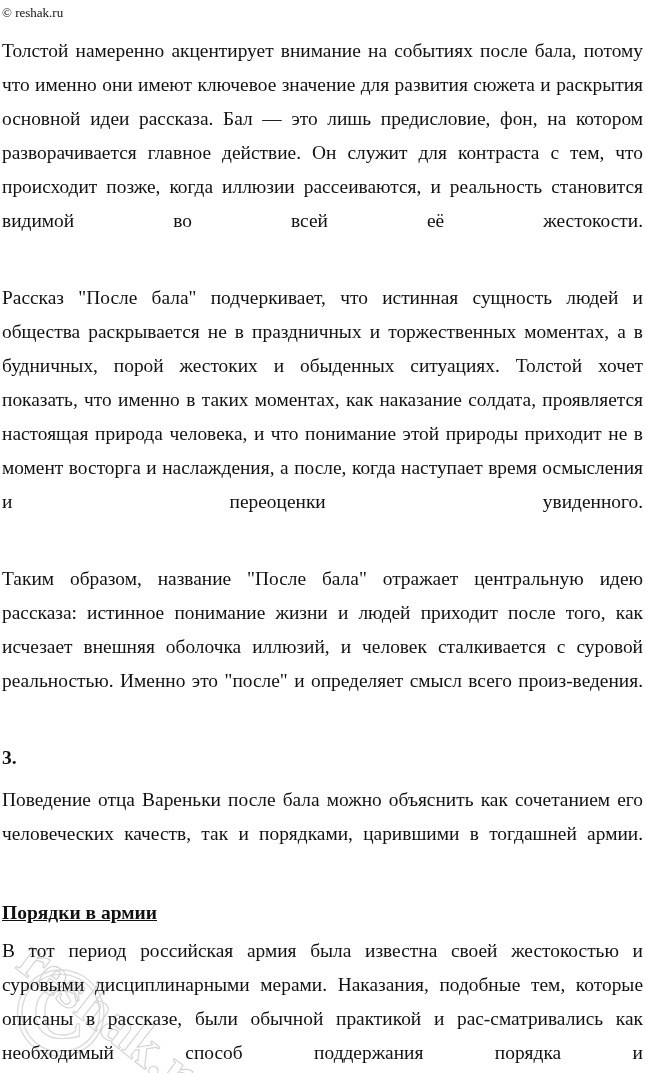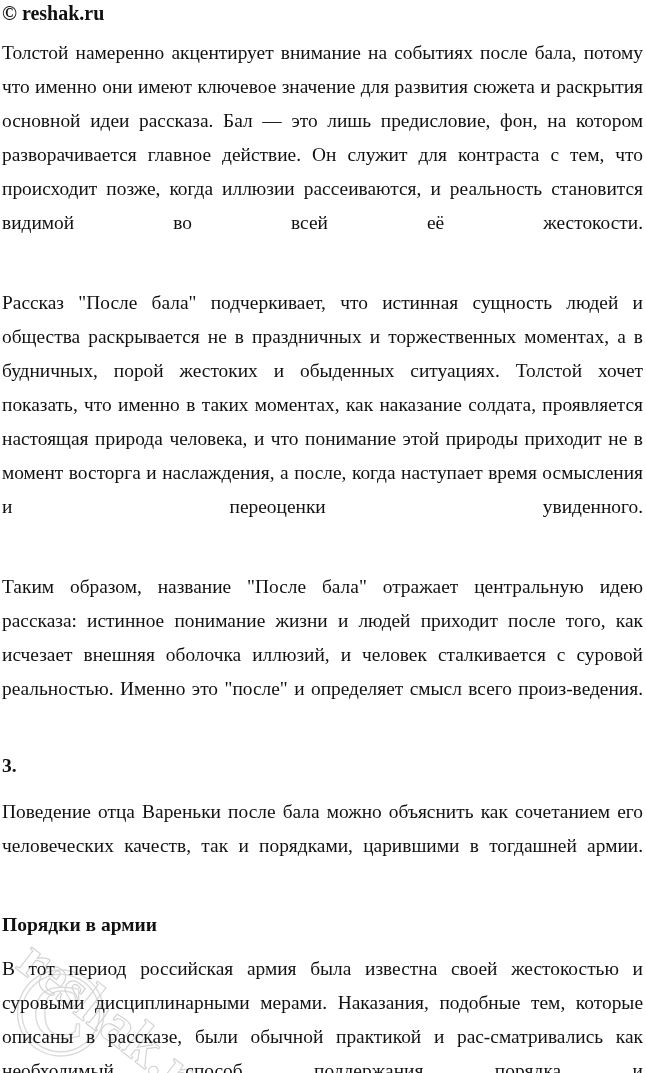--- a/index.html
+++ b/index.html
@@ -38,30 +38,30 @@
     margin: 0 0 10px 0;
   }
   .doc-title {
     font-size: 19.5px;
     font-weight: bold;
     line-height: 22px;
     letter-spacing: -0.1px;
     white-space: nowrap;
   }
   .copyright {
-    font-size: 20px;
+    font-size: 13px;
     line-height: 22px;
-    font-weight: bold;
+    font-weight: normal;
     white-space: nowrap;
     padding-right: 3px;
   }
 
   
   p.para {
-    margin: 12px 0 9px 0;
+    margin: 4px 0 9px 0;
     font-size: 19.4px;
     line-height: 34px;
     text-align: justify;
     text-justify: inter-word;
     -webkit-hyphens: none;
     hyphens: none;
     word-spacing: 0px;
   }
   p.para.last-clip {
     margin-bottom: 0;
@@ -78,20 +78,21 @@
     font-size: 19.5px;
     font-weight: bold;
     line-height: 34px;
     margin: 9px 0 8px 0;
   }
   h3.sub-heading {
     font-size: 19.5px;
     font-weight: bold;
     line-height: 30px;
     margin: 13px 0 6px 0;
+    text-decoration: underline;
   }
 
   
   .watermark {
     position: absolute;
     left: 6px;
     top: 905px;
     width: 230px;
     height: 175px;
     z-index: 1;

